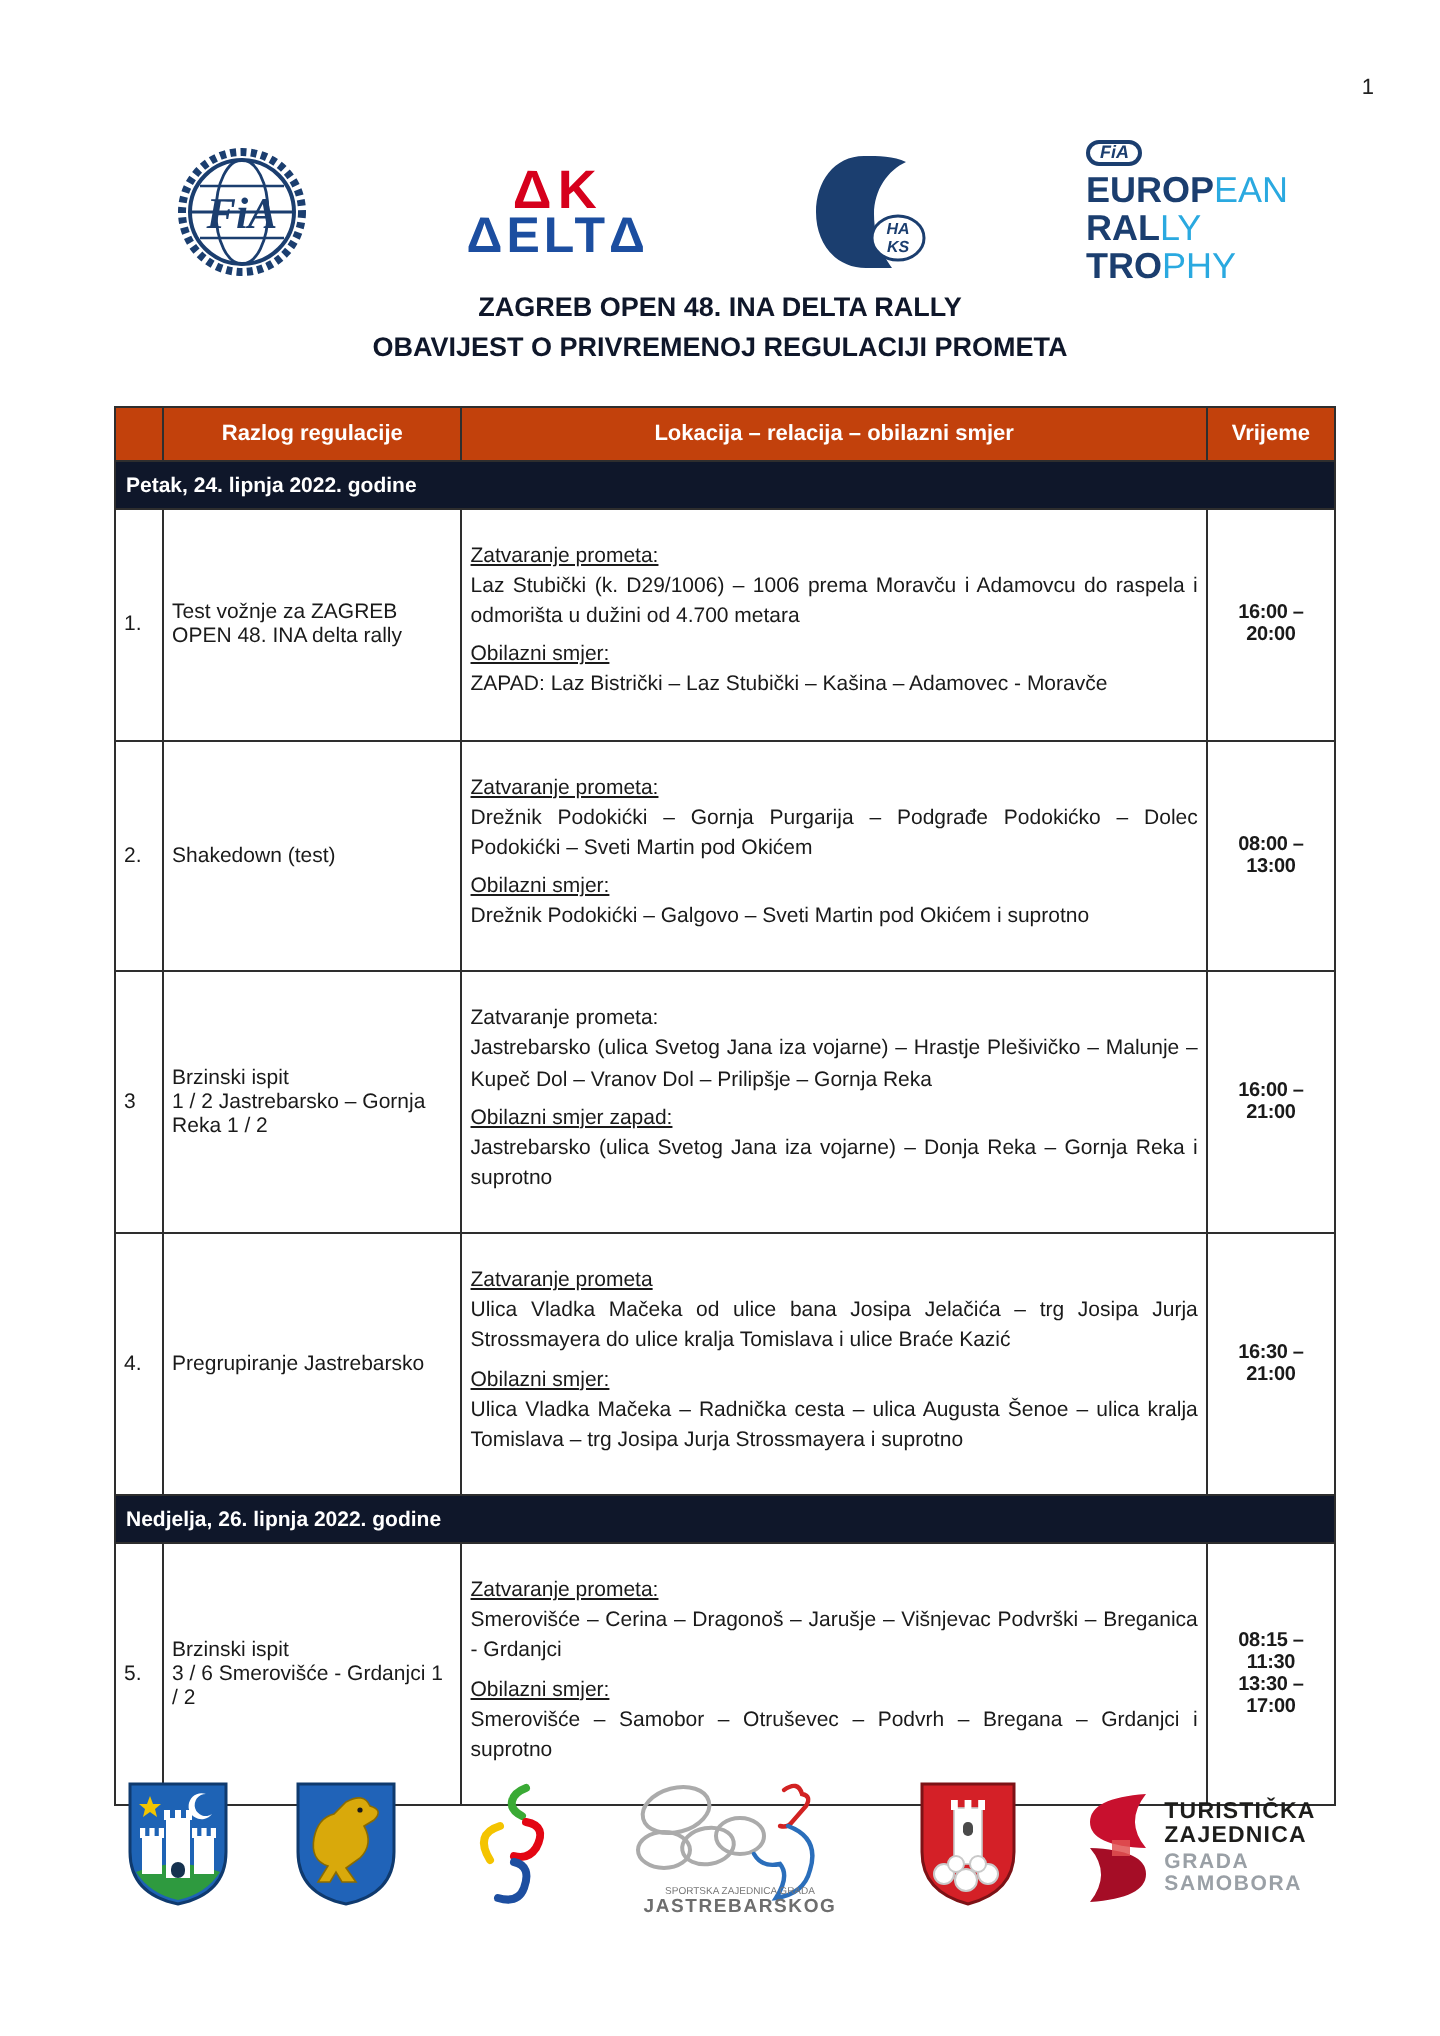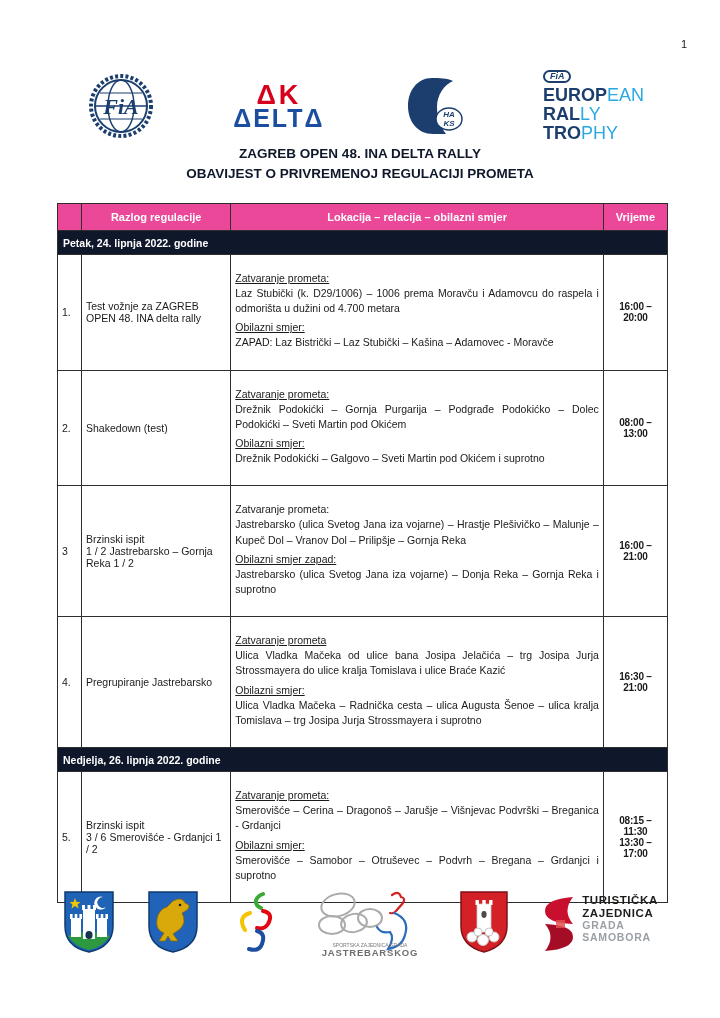--- a/index.html
+++ b/index.html
@@ -27,36 +27,36 @@
          font-size:13.5px;font-weight:bold;line-height:1.5;color:#0f172a;}
 
   
   table.reg{position:absolute;top:203px;left:57px;width:611px;border-collapse:collapse;
             font-size:10.5px;color:#1a1a1a;table-layout:fixed;}
   table.reg td{border:1.5px solid #2e2e2e;padding:14px 4px;vertical-align:middle;}
   table.reg .c-no{width:24px;text-align:center;}
   table.reg .c-reason{width:149px;}
   table.reg .c-loc{width:372px;}
   table.reg .c-time{width:64px;}
-  tr.hdr td{background:#ec4899;color:#fff;font-weight:bold;text-align:center;
+  tr.hdr td{background:#c2410c;color:#fff;font-weight:bold;text-align:center;
             font-size:11px;height:22px;padding:2px;}
   tr.sect td{background:#0f172a;color:#fff;font-weight:bold;font-size:10.5px;
              height:19px;padding:2px 5px;text-align:left;}
   td.reason{padding:4px 6px;white-space:pre-line;}
   td.loc{padding:3px 7px;}
   td.time{font-weight:bold;text-align:center;font-size:10px;white-space:pre-line;
           letter-spacing:-0.2px;padding:2px 1px;}
   .lbl{margin:3px 0 2px 0;}
   .lbl.u{text-decoration:underline;}
   .ptext{margin:1px 0 5px 0;text-align:justify;line-height:1.45;}
 
   
   .logos-bottom{position:absolute;top:884px;left:45px;width:630px;height:80px;
                 display:flex;align-items:center;justify-content:center;gap:30px;}
-  .tz{display:flex;gap:6px;}
+  .tz{display:flex;align-items:center;gap:6px;}
   .tz-text{line-height:1;display:flex;flex-direction:column;gap:1px;}
   .tz-text .b{font-size:11.5px;font-weight:bold;color:#1d1d1b;letter-spacing:0.6px;}
   .tz-text .g{font-size:10.5px;font-weight:bold;color:#9aa0a6;letter-spacing:0.8px;}
 </style>
 </head>
 <body>
 
 <div class="page">
 
   <div class="pagenum">1</div>

